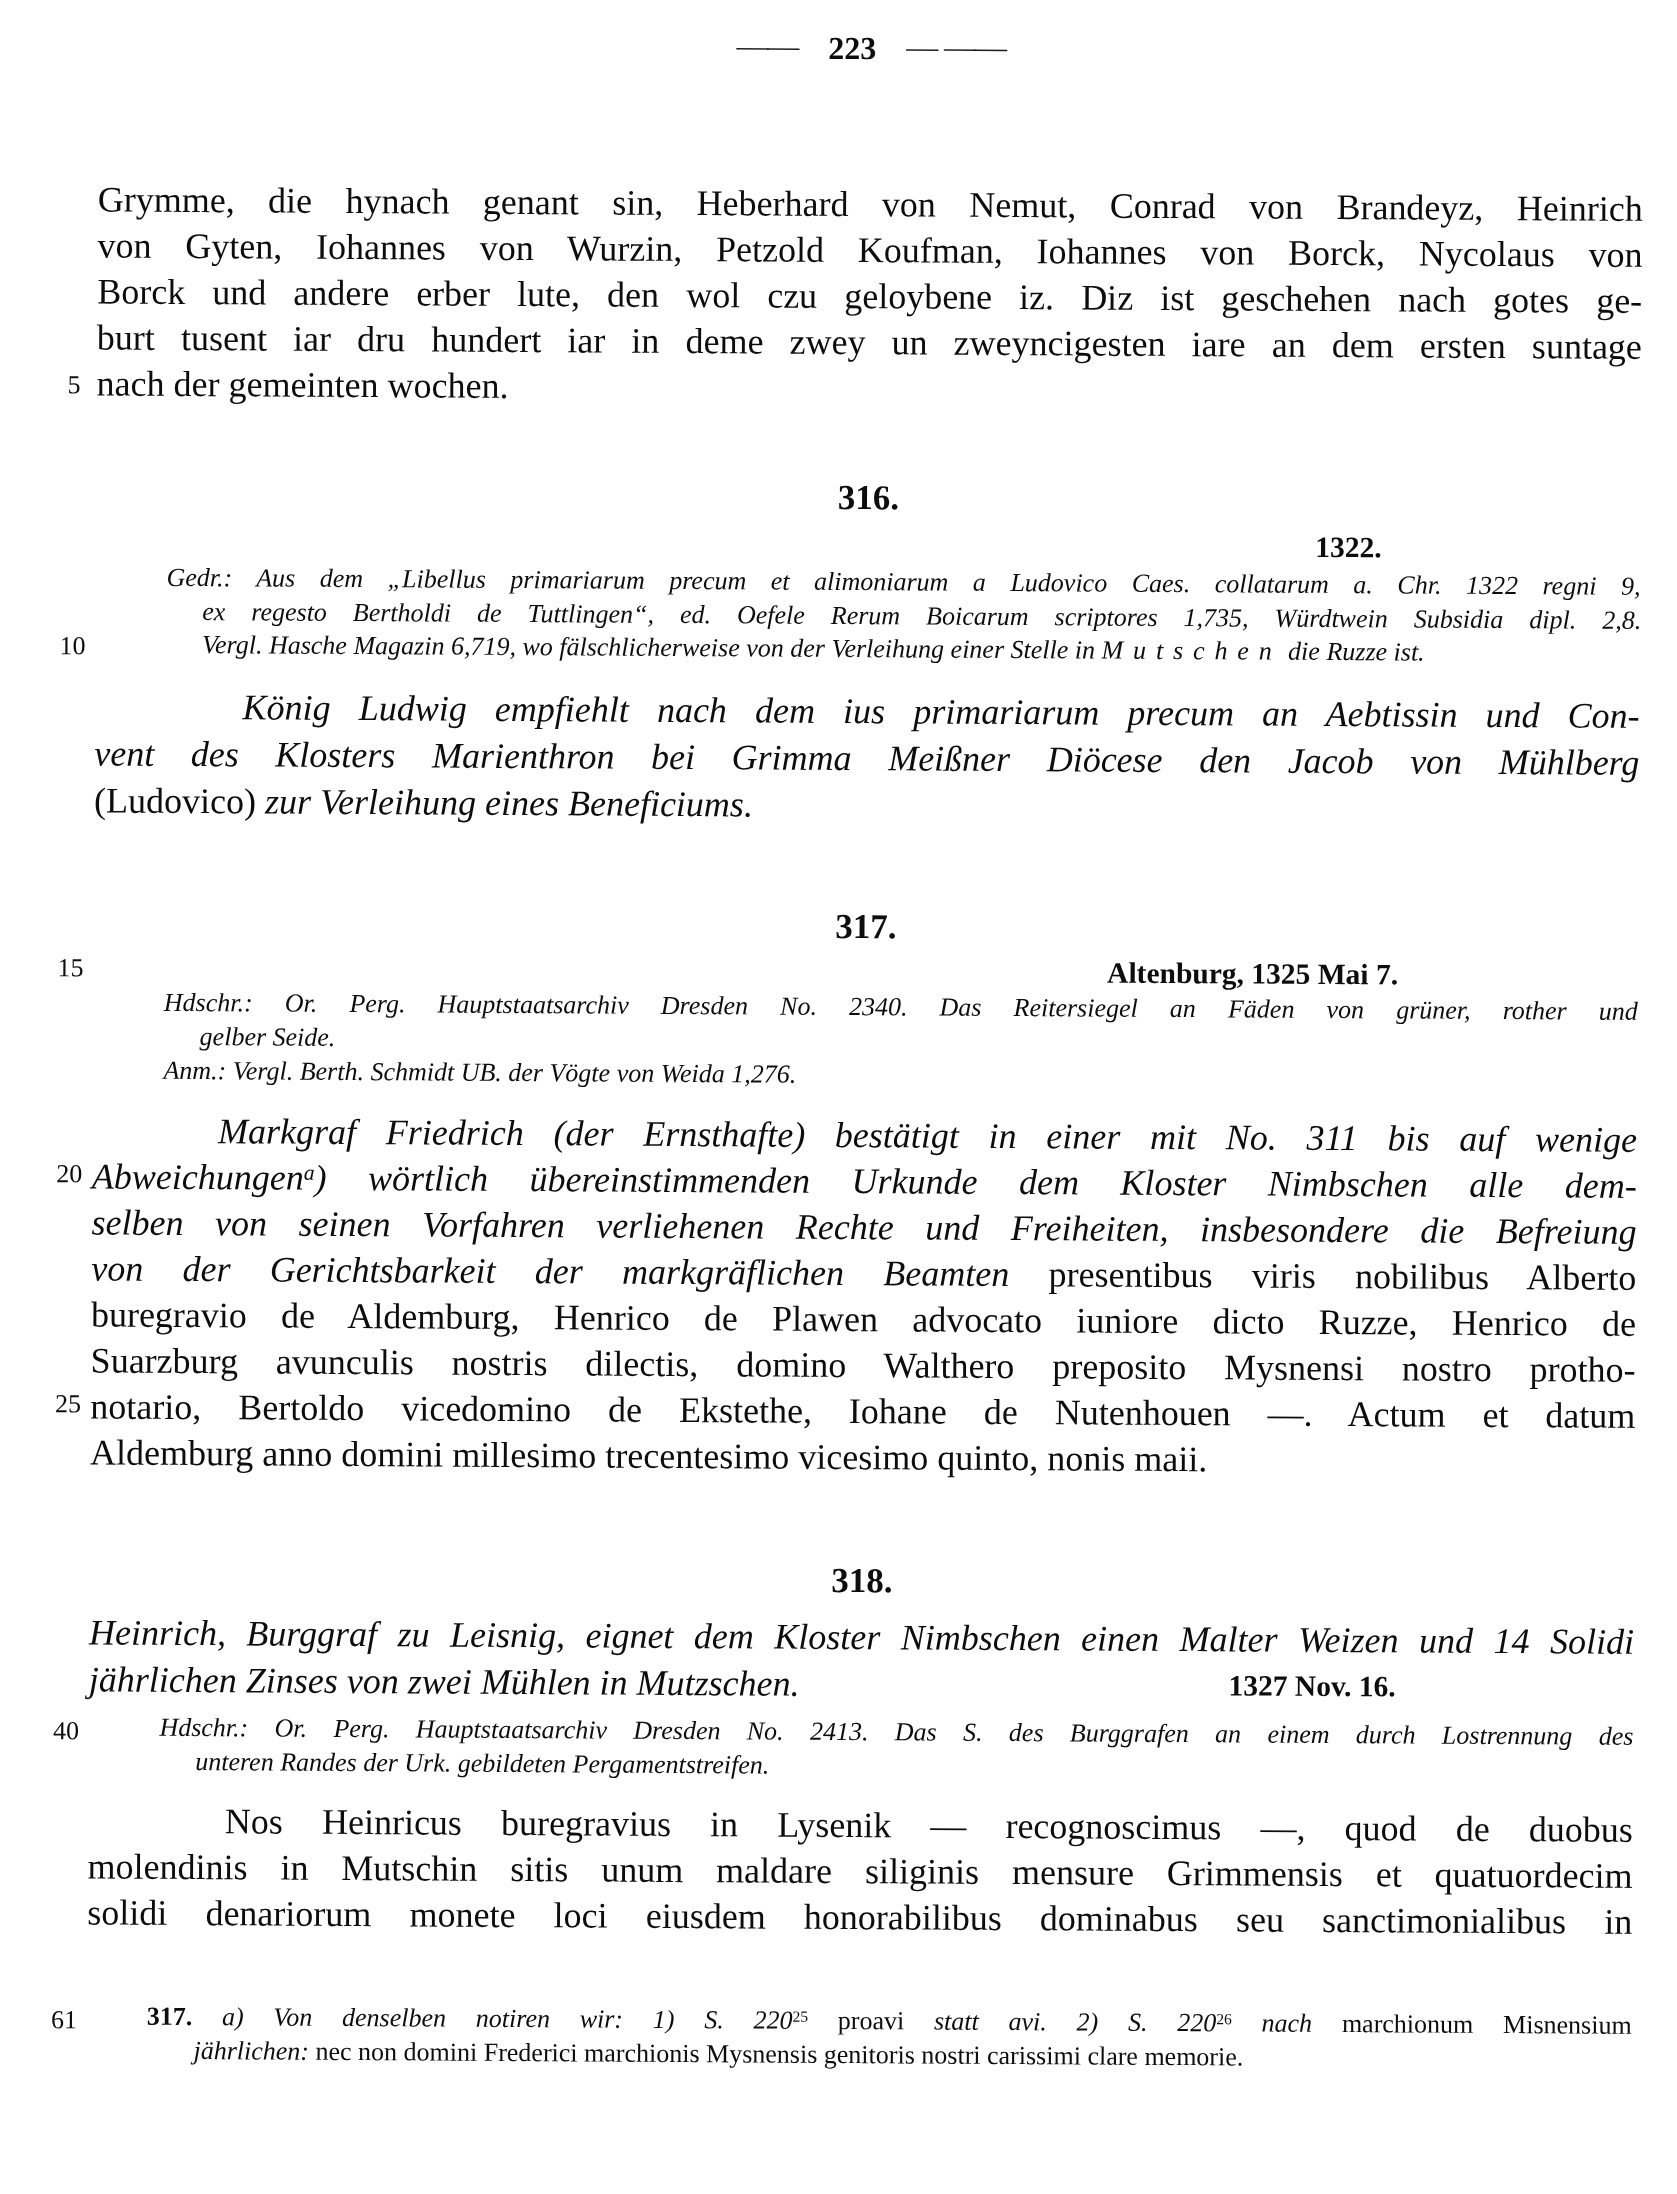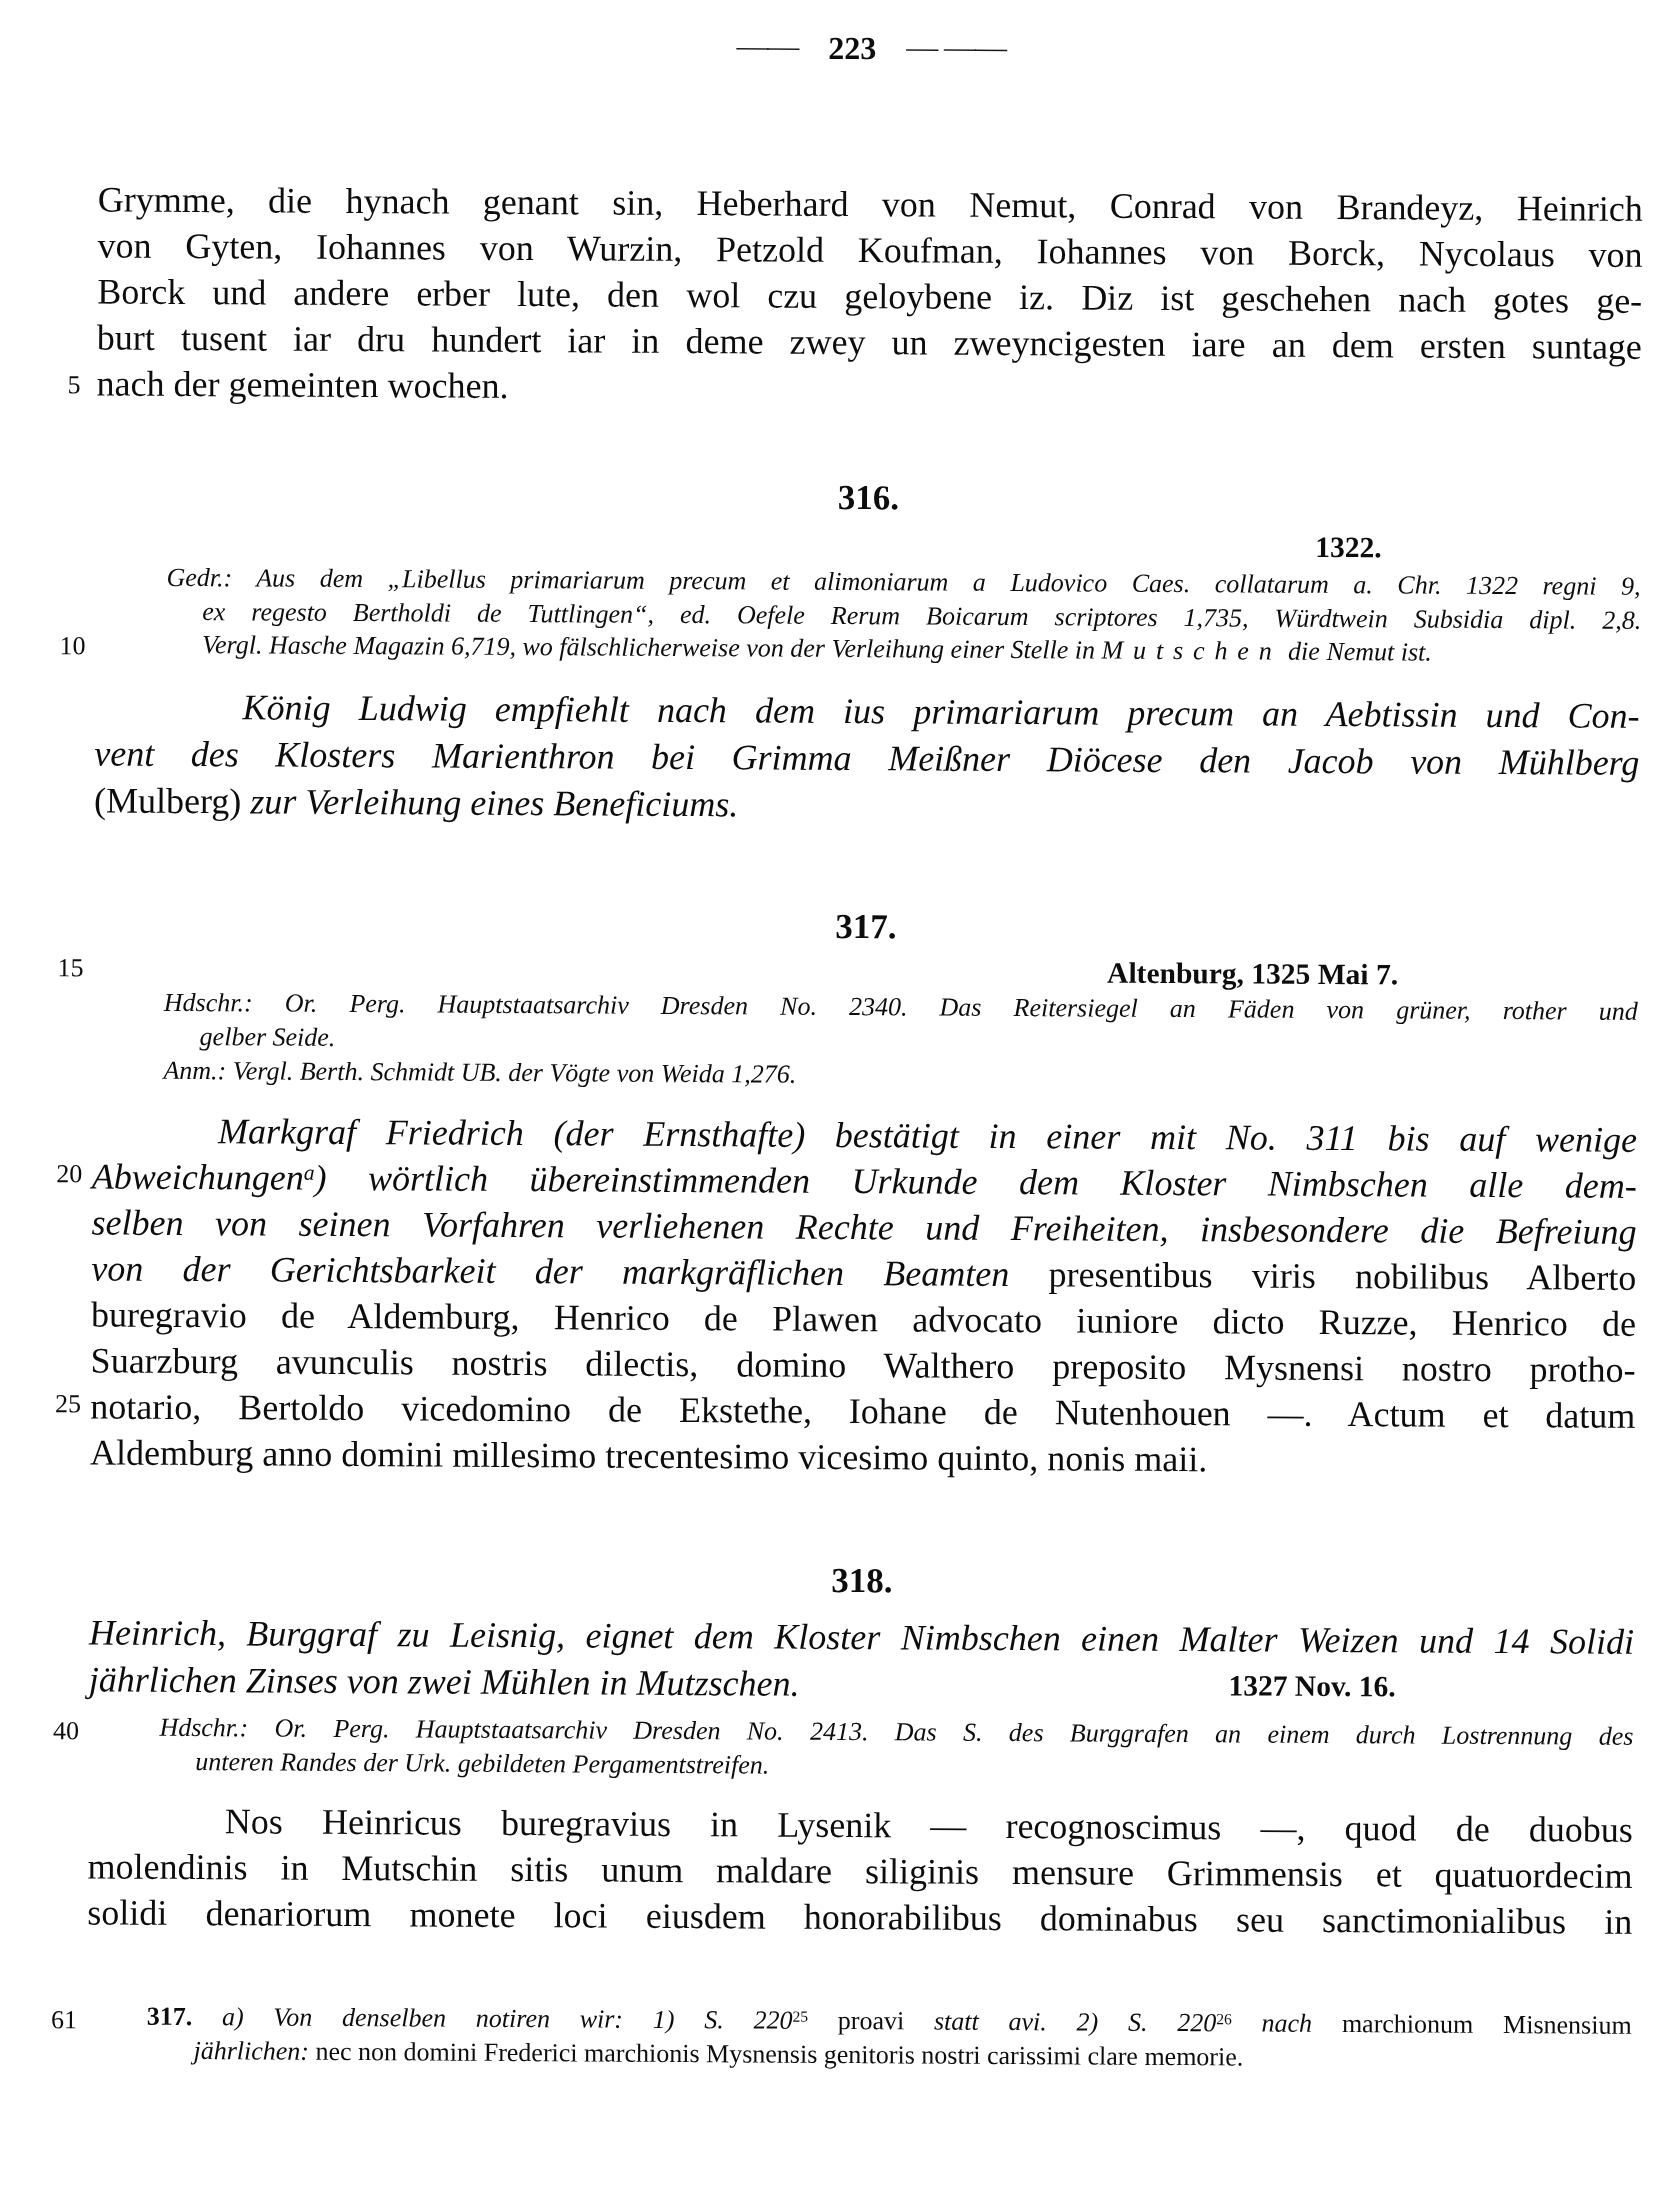--- a/index.html
+++ b/index.html
@@ -58,25 +58,25 @@
     <div class="ln just" style="top:231px">von Gyten, Iohannes von Wurzin, Petzold Koufman, Iohannes von Borck, Nycolaus von</div>
     <div class="ln just" style="top:277px">Borck und andere erber lute, den wol czu geloybene iz.  Diz ist geschehen nach gotes ge-</div>
     <div class="ln just" style="top:323px">burt tusent iar dru hundert iar in deme zwey un zweyncigesten iare an dem ersten suntage</div>
     <div class="ln" style="top:369px">nach der gemeinten wochen.</div>
 
     <div class="ln heading" style="top:479px">316.</div>
     <div class="ln datebox" style="top:528px;width:1286px">1322.</div>
 
     <div class="ln note nl1 just" style="top:568px">Gedr.: Aus dem „Libellus primariarum precum et alimoniarum a Ludovico Caes. collatarum a. Chr. 1322 regni 9,</div>
     <div class="ln note ncont just" style="top:602px">ex regesto Bertholdi de Tuttlingen“, ed. Oefele Rerum Boicarum scriptores 1,735, Würdtwein Subsidia dipl. 2,8.</div>
-    <div class="ln note ncont" style="top:635px"><span class="sg-i">Vergl. Hasche Magazin 6,719, wo fälschlicherweise von der Verleihung einer Stelle in </span><span class="sg-isp">Mutschen</span><span class="sg-i"> die Nemut ist.</span></div>
+    <div class="ln note ncont" style="top:635px"><span class="sg-i">Vergl. Hasche Magazin 6,719, wo fälschlicherweise von der Verleihung einer Stelle in </span><span class="sg-isp">Mutschen</span><span class="sg-i"> die Ruzze ist.</span></div>
 
     <div class="ln it just ind270" style="top:692px">König Ludwig empfiehlt nach dem ius primariarum precum an Aebtissin und Con-</div>
     <div class="ln it just" style="top:739px">vent des Klosters Marienthron bei Grimma Meißner Diöcese den Jacob von Mühlberg</div>
-    <div class="ln it" style="top:786px"><span class="sg-r">(Mulberg) </span><span class="sg-i">zur Verleihung eines Beneficiums.</span></div>
+    <div class="ln it" style="top:786px"><span class="sg-r">(Ludovico) </span><span class="sg-i">zur Verleihung eines Beneficiums.</span></div>
 
     <div class="ln heading" style="top:908px">317.</div>
     <div class="ln datebox" style="top:955px;width:1305px">Altenburg, 1325 Mai 7.</div>
 
     <div class="ln note nl1 just" style="top:993px">Hdschr.: Or. Perg. Hauptstaatsarchiv Dresden No. 2340.  Das Reitersiegel an Fäden von grüner, rother und</div>
     <div class="ln note ncont" style="top:1027px">gelber Seide.</div>
     <div class="ln note nl1" style="top:1061px">Anm.: Vergl. Berth. Schmidt UB. der Vögte von Weida 1,276.</div>
 
     <div class="ln it just ind230" style="top:1116px">Markgraf Friedrich (der Ernsthafte) bestätigt in einer mit No. 311 bis auf wenige</div>
     <div class="ln just" style="top:1162px"><span class="sg-i">Abweichungen</span><span class="sg-isup">a</span><span class="sg-i">) wörtlich übereinstimmenden Urkunde dem Kloster Nimbschen alle dem-</span></div>

